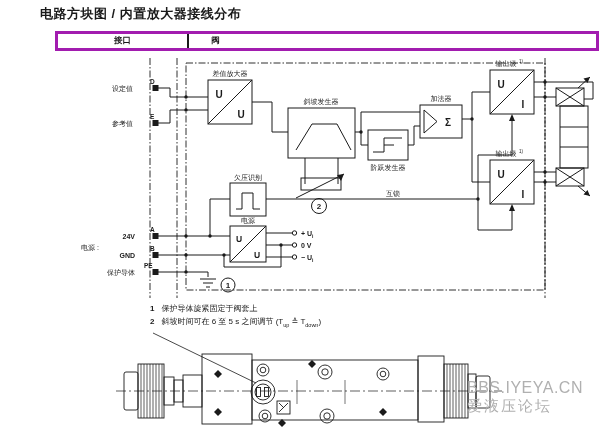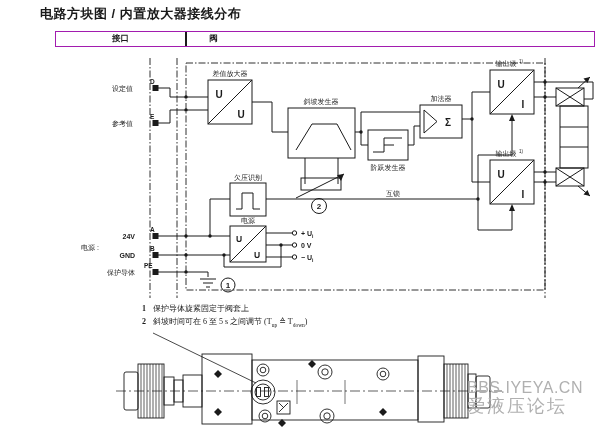--- a/index.html
+++ b/index.html
@@ -1,31 +1,31 @@
 <!DOCTYPE html>
 <html><head>
 <meta charset="utf-8">
 <style>
   html,body{margin:0;padding:0;background:#e8e8e8;}
   .page{position:relative;width:600px;height:433px;background:#ffffff;
         font-family:"Liberation Sans","DejaVu Sans",sans-serif;color:#1a1a1a;overflow:hidden;}
   .title{position:absolute;left:40px;top:5px;font-size:13px;font-weight:bold;letter-spacing:.5px;}
-  .hdr{position:absolute;left:55px;top:31px;width:538px;height:14px;border:1px solid #a21caf;
+  .hdr{position:absolute;left:55px;top:31px;width:538px;height:14px;border:3px solid #a21caf;
        display:flex;font-size:8.5px;font-weight:bold;}
   .hdr .c{display:flex;align-items:center;justify-content:center;}
   .hc1{width:129px;border-right:1px solid #1a1a1a;}
   .hc2{flex:1;}
   .hc3{width:53px;border-left:1px solid #1a1a1a;}
   svg.diagram{position:absolute;left:0;top:0;}
-  .notes{position:absolute;left:142px;top:302px;font-size:8px;line-height:13px;font-family:Liberation Serif, serif;}
+  .notes{position:absolute;left:150px;top:302px;font-size:8px;line-height:13px;}
   .note .nnum{font-weight:bold;margin-right:7px;}
   .note sub{font-size:5.5px;}
   .wm{position:absolute;left:467px;top:380px;color:#b0b0b0;line-height:1;}
   .wm1{font-size:16px;letter-spacing:.5px;}
-  .wm2{font-size:18px;margin-top:2px;letter-spacing:2px;font-family:Liberation Mono, monospace;}
+  .wm2{font-size:15px;margin-top:2px;letter-spacing:2px;}
   text{fill:#1a1a1a;stroke:none;}
 </style>
 </head>
 <body>
 
 <div class="page">
 
   <div class="title">电路方块图 / 内置放大器接线分布</div>
 
   <div class="hdr">

